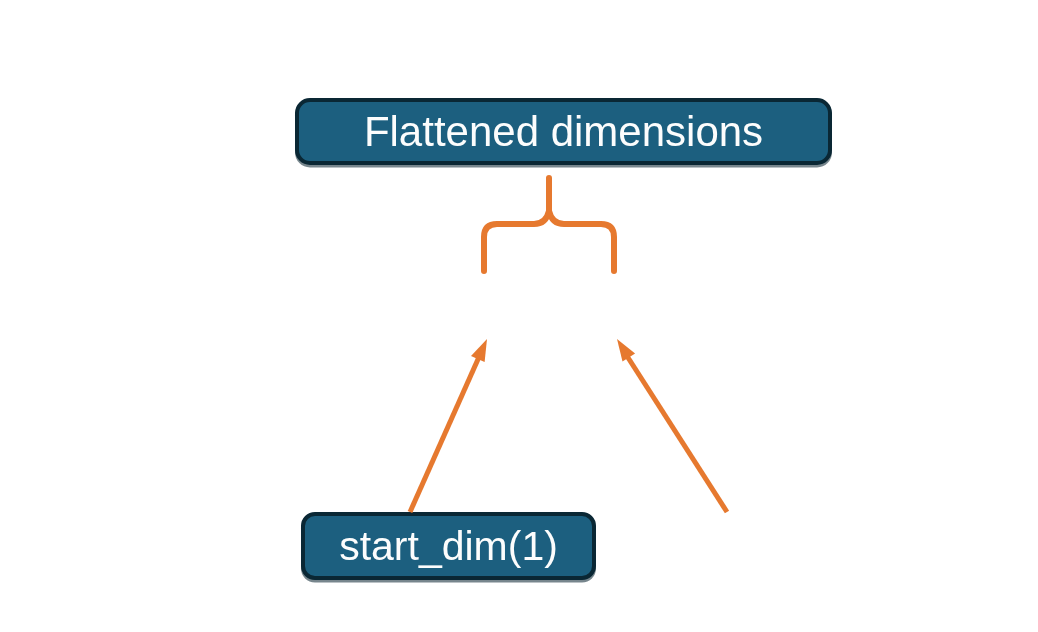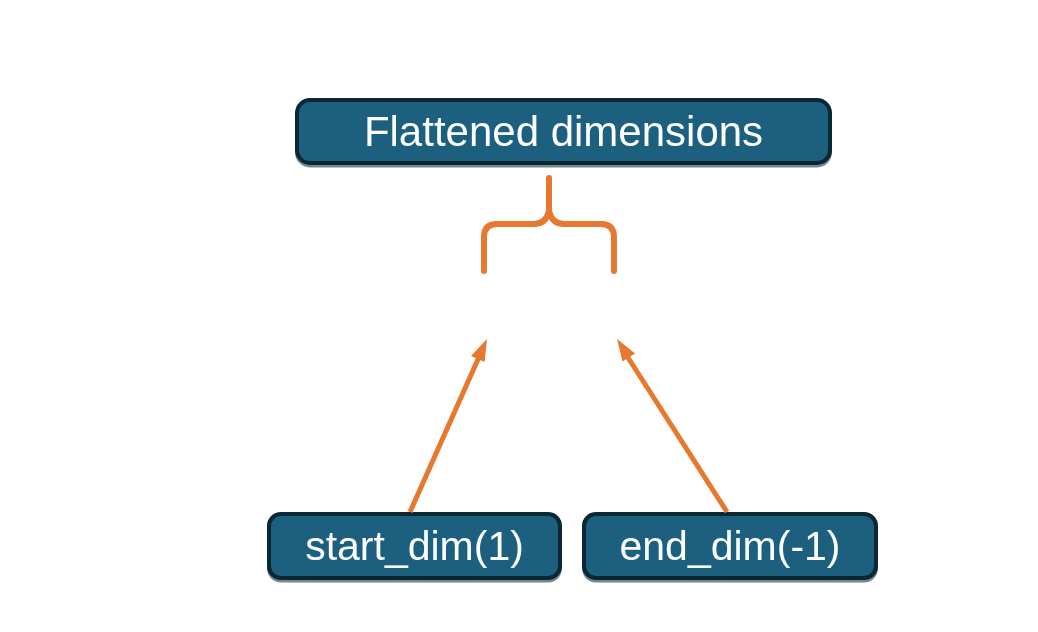--- a/index.html
+++ b/index.html
@@ -40,20 +40,21 @@
     left: 178px; top: 213px;
     width: 700px; height: 167px;
     border-radius: 24px;
     font-size: 50px;
     padding-top: 12px;
   }
   .node-param {
     height: 68px;
     border-radius: 14px;
     font-size: 41px;
+    margin-left: 34px;
   }
   .node-start { left: 267px; top: 512px; width: 295px; }
   .node-end   { left: 582px; top: 512px; width: 296px; }
   .node span { white-space: nowrap; }
   svg.connectors {
     position: absolute;
     left: 0; top: 0;
     width: 1038px; height: 632px;
     pointer-events: none;
   }
@@ -78,23 +79,20 @@
 
   <div class="node node-title">
     <span>Flattened dimensions</span>
   </div>
 
 
   <div class="node node-param node-start">
     <span>start_dim(1)</span>
   </div>
 
-  <div class="node node-param node-end">
-    <span>end_dim(-1)</span>
-  </div>
 
   <svg class="connectors" viewBox="0 0 1038 632" xmlns="http://www.w3.org/2000/svg">
 
     <path class="brace-stroke" d="M484,271 L484,237 Q484,224 497,224 L534,224 Q546,224 549,211 L549,178
              M549,178 L549,211 Q552,224 564,224 L601,224 Q614,224 614,237 L614,271"></path>
 
     <g>
       <line class="arrow-line" x1="410" y1="512" x2="479" y2="357"></line>
       <polygon class="arrow-head" points="487,339 484.6,362.1 471,355.9"></polygon>
     </g>

